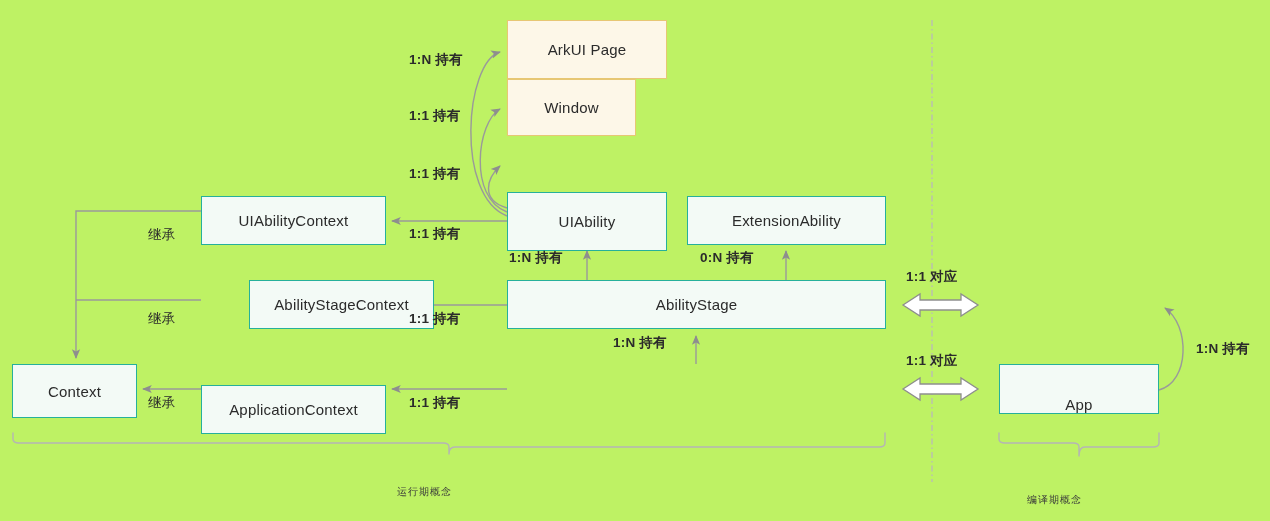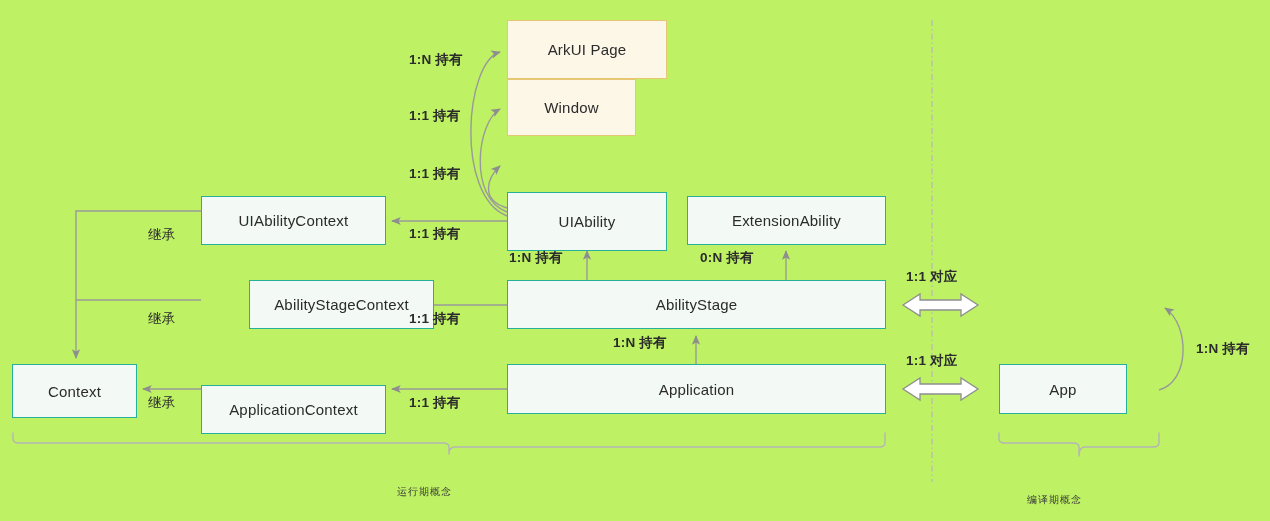--- a/index.html
+++ b/index.html
@@ -167,25 +167,22 @@
   <div class="box teal" style="left:201px; top:364px; width:185px; height:49px;margin-top:21px;">
     <span>ApplicationContext</span>
   </div>
   <div class="box teal" style="left:12px; top:364px; width:125px; height:54px;">
     <span>Context</span>
   </div>
 
   <div class="box teal" style="left:507px; top:280px; width:379px; height:49px;">
     <span>AbilityStage</span>
   </div>
-  <div class="box teal" style="left:507px; top:364px; width:379px; height:50px;">
-    <span>Application</span>
-  </div>
-
-  <div class="box teal" style="left:999px; top:364px; width:128px; height:50px;">
+
+  <div class="box teal" style="left:999px; top:364px; width:160px; height:50px;align-items:flex-end;">
     <span>App</span>
   </div>
 
   <div class="edge-label bold" style="left:409px; top:51px;">1:N 持有</div>
   <div class="edge-label bold" style="left:409px; top:107px;">1:1 持有</div>
   <div class="edge-label bold" style="left:409px; top:165px;">1:1 持有</div>
   <div class="edge-label bold" style="left:409px; top:225px;">1:1 持有</div>
 
   <div class="edge-label bold" style="left:409px; top:310px;">1:1 持有</div>
   <div class="edge-label bold" style="left:409px; top:394px;">1:1 持有</div>

